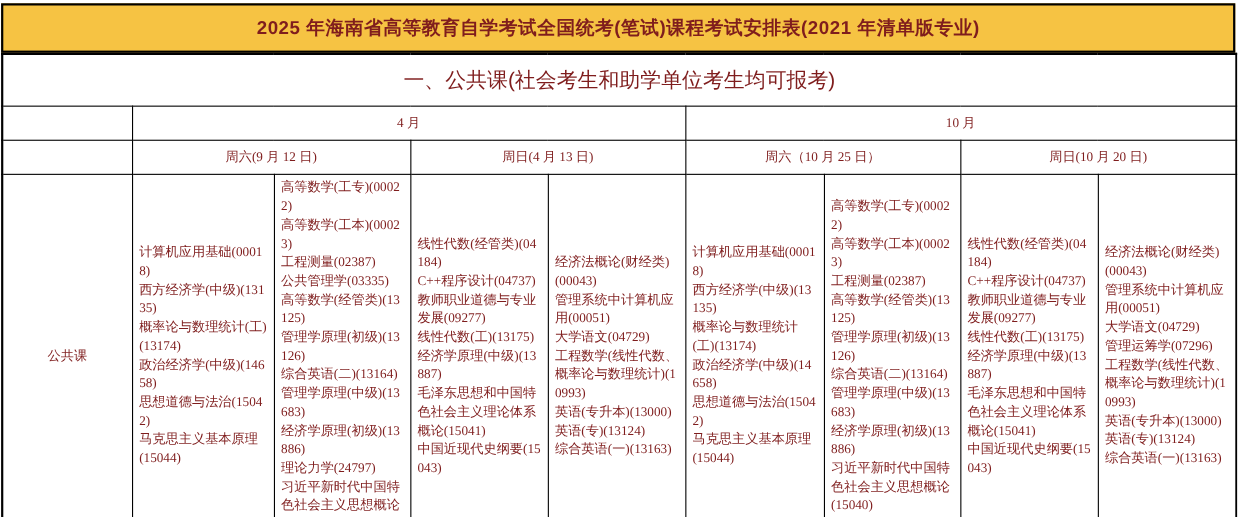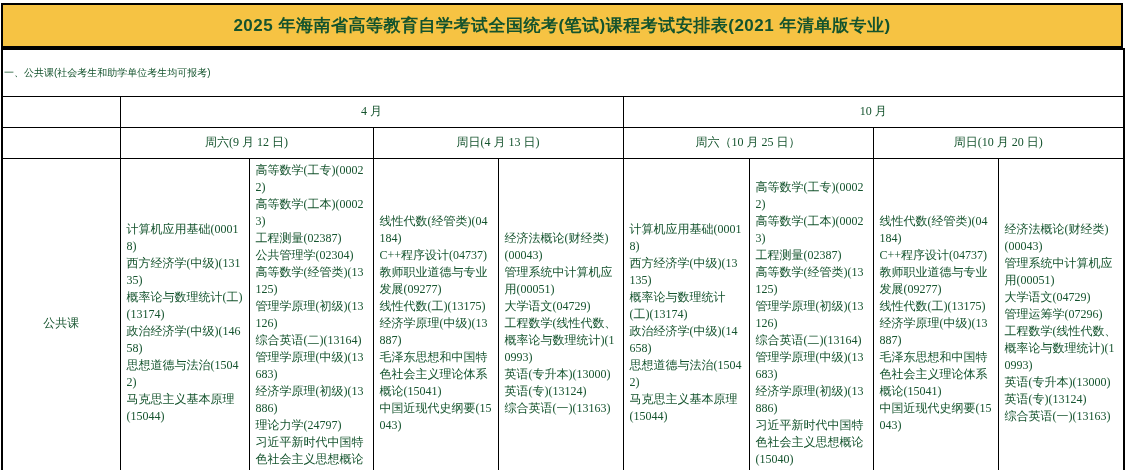--- a/index.html
+++ b/index.html
@@ -3,21 +3,21 @@
 <meta charset="utf-8">
 <style>
   html,body { margin:0; padding:0; background:#ffffff; }
   .canvas {
     position:relative;
     width:1125px; height:470px;
     box-sizing:border-box;
     background:#ffffff;
     overflow:hidden;
     padding:3px 1px 0 1px;
-    color:#14532d;
+    color:#7f1d1d;
     font-family:"Liberation Serif","DejaVu Serif",serif;
   }
   .title-bar {
     box-sizing:border-box;
     width:1122px; height:45px;
     border:2px solid #000;
     display:flex; align-items:center; justify-content:center;
     font-family:"Liberation Sans","DejaVu Sans",sans-serif;
     font-weight:bold; font-size:17px;
     letter-spacing:0.5px;
@@ -28,23 +28,23 @@
     table-layout:fixed;
     border:2px solid #000;
   }
   table.sched td {
     border:1px solid #000;
     box-sizing:border-box;
     overflow:hidden;
   }
   tr.section-row td {
     height:47px;
-    vertical-align:middle;
+    text-align:center; vertical-align:middle;
     font-family:"Liberation Sans","DejaVu Sans",sans-serif;
-    font-size:10px;
+    font-size:19px;
   }
   tr.month-row td, tr.day-row td, tr.session-row td {
     height:31px;
     text-align:center; vertical-align:middle;
     font-size:12px;
     white-space:nowrap;
     margin-left:15px;
   }
   tr.body-row td {
     height:263px;
@@ -107,21 +107,21 @@
             <div class="course-item">西方经济学(中级)(13135)</div>
             <div class="course-item">概率论与数理统计(工)(13174)</div>
             <div class="course-item">政治经济学(中级)(14658)</div>
             <div class="course-item">思想道德与法治(15042)</div>
             <div class="course-item">马克思主义基本原理(15044)</div>
           </td>
       <td>
             <div class="course-item">高等数学(工专)(00022)</div>
             <div class="course-item">高等数学(工本)(00023)</div>
             <div class="course-item">工程测量(02387)</div>
-            <div class="course-item">公共管理学(02304)</div>
+            <div class="course-item">公共管理学(03335)</div>
             <div class="course-item">高等数学(经管类)(13125)</div>
             <div class="course-item">管理学原理(初级)(13126)</div>
             <div class="course-item">综合英语(二)(13164)</div>
             <div class="course-item">管理学原理(中级)(13683)</div>
             <div class="course-item">经济学原理(初级)(13886)</div>
             <div class="course-item">理论力学(24797)</div>
             <div class="course-item">习近平新时代中国特色社会主义思想概论(15040)</div>
           </td>
       <td>
             <div class="course-item">线性代数(经管类)(04184)</div>

